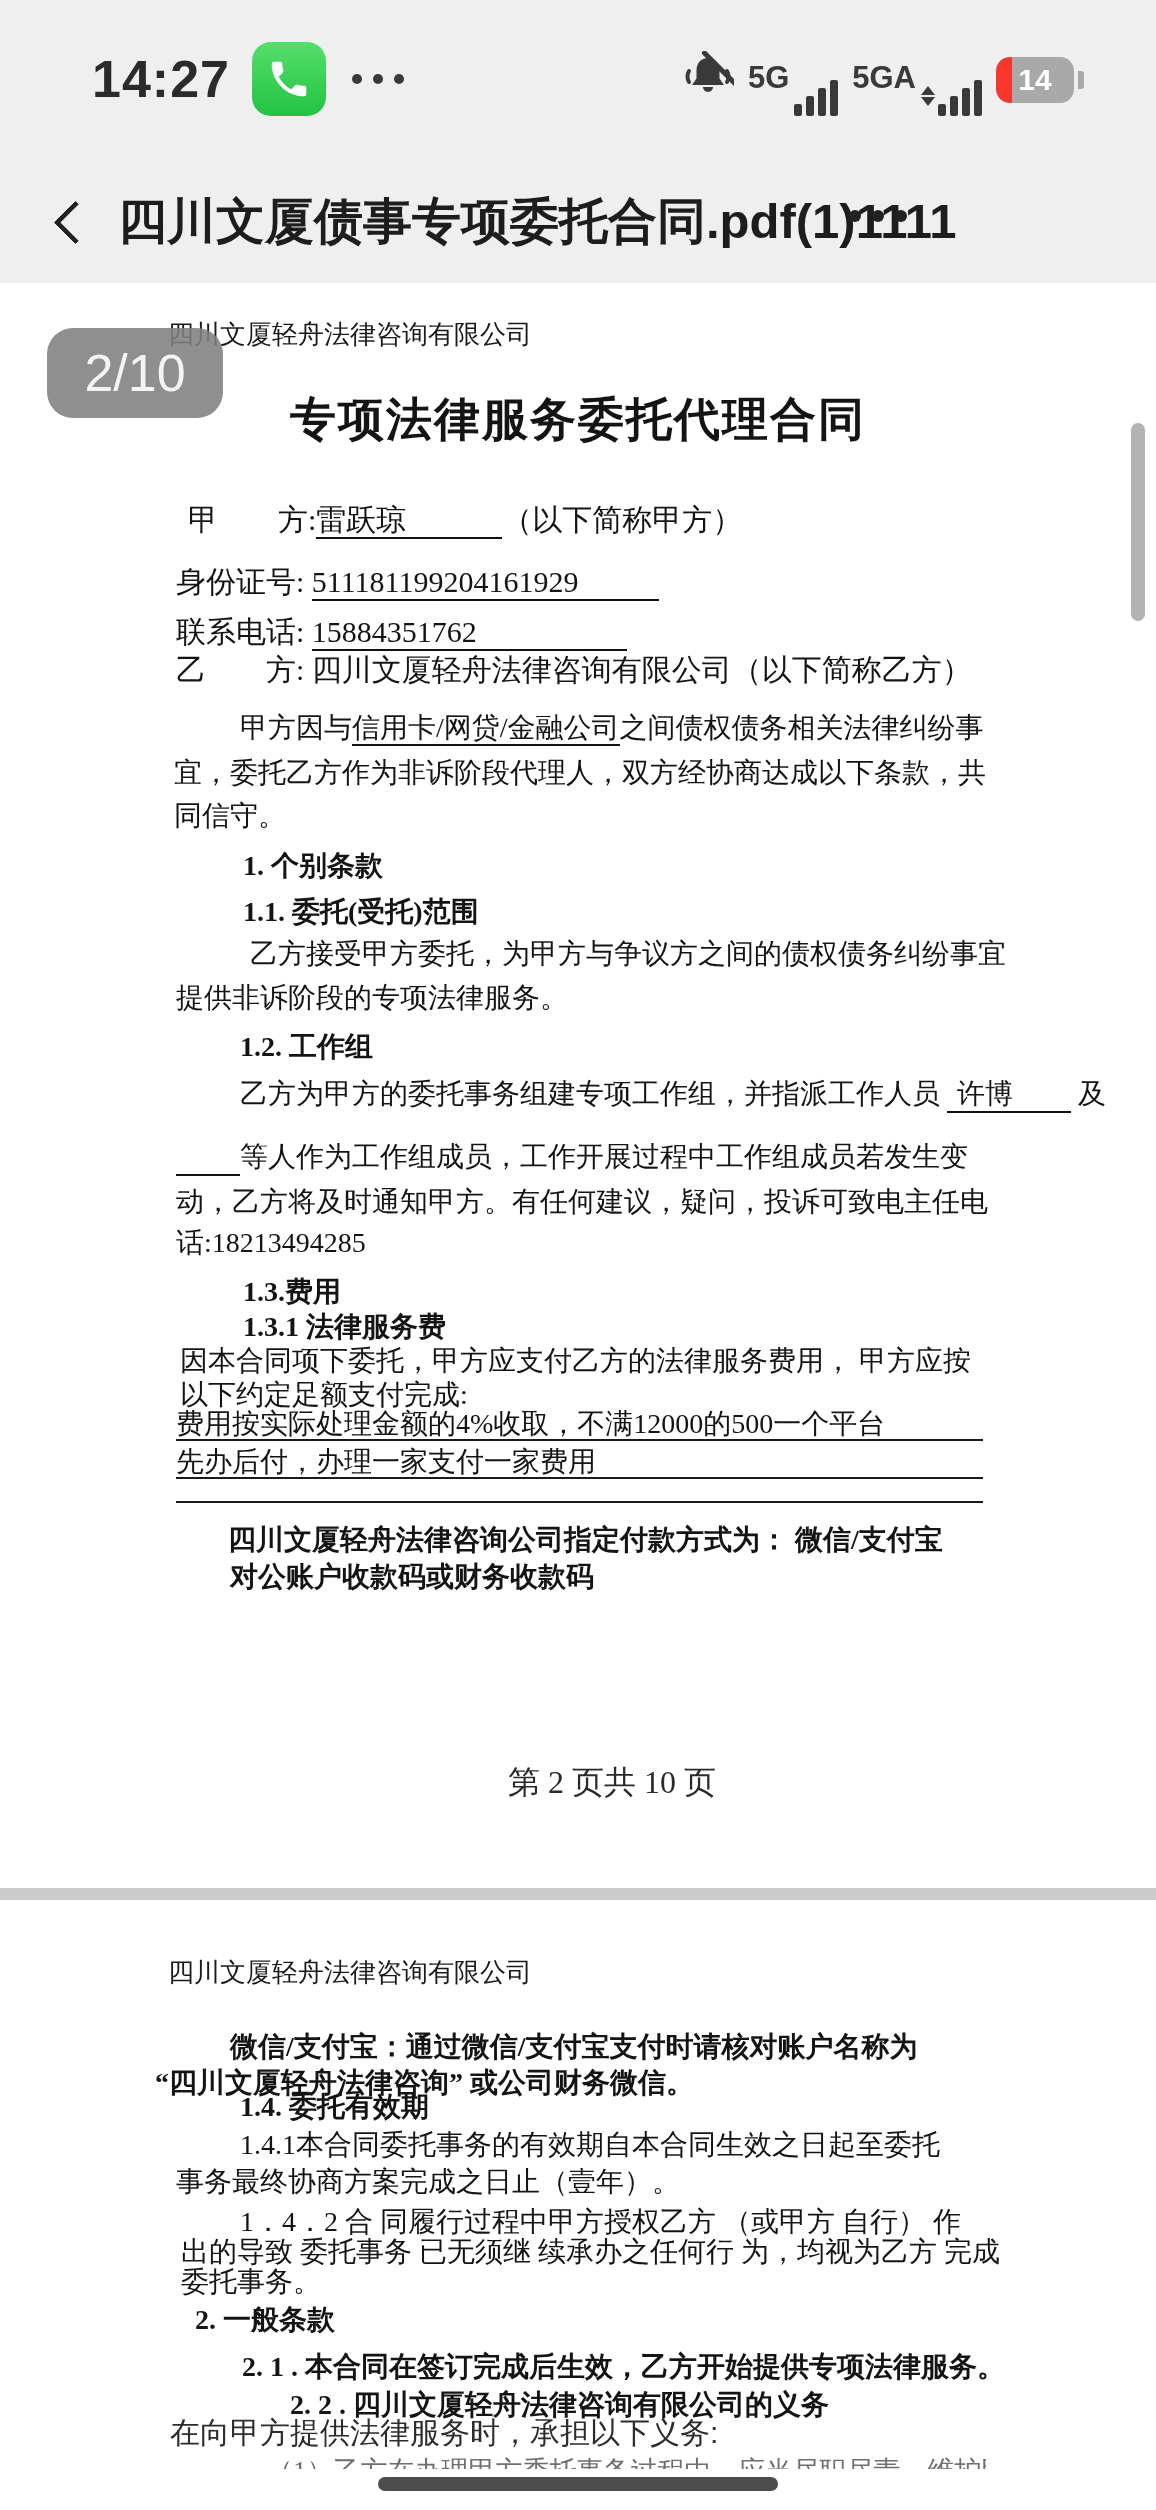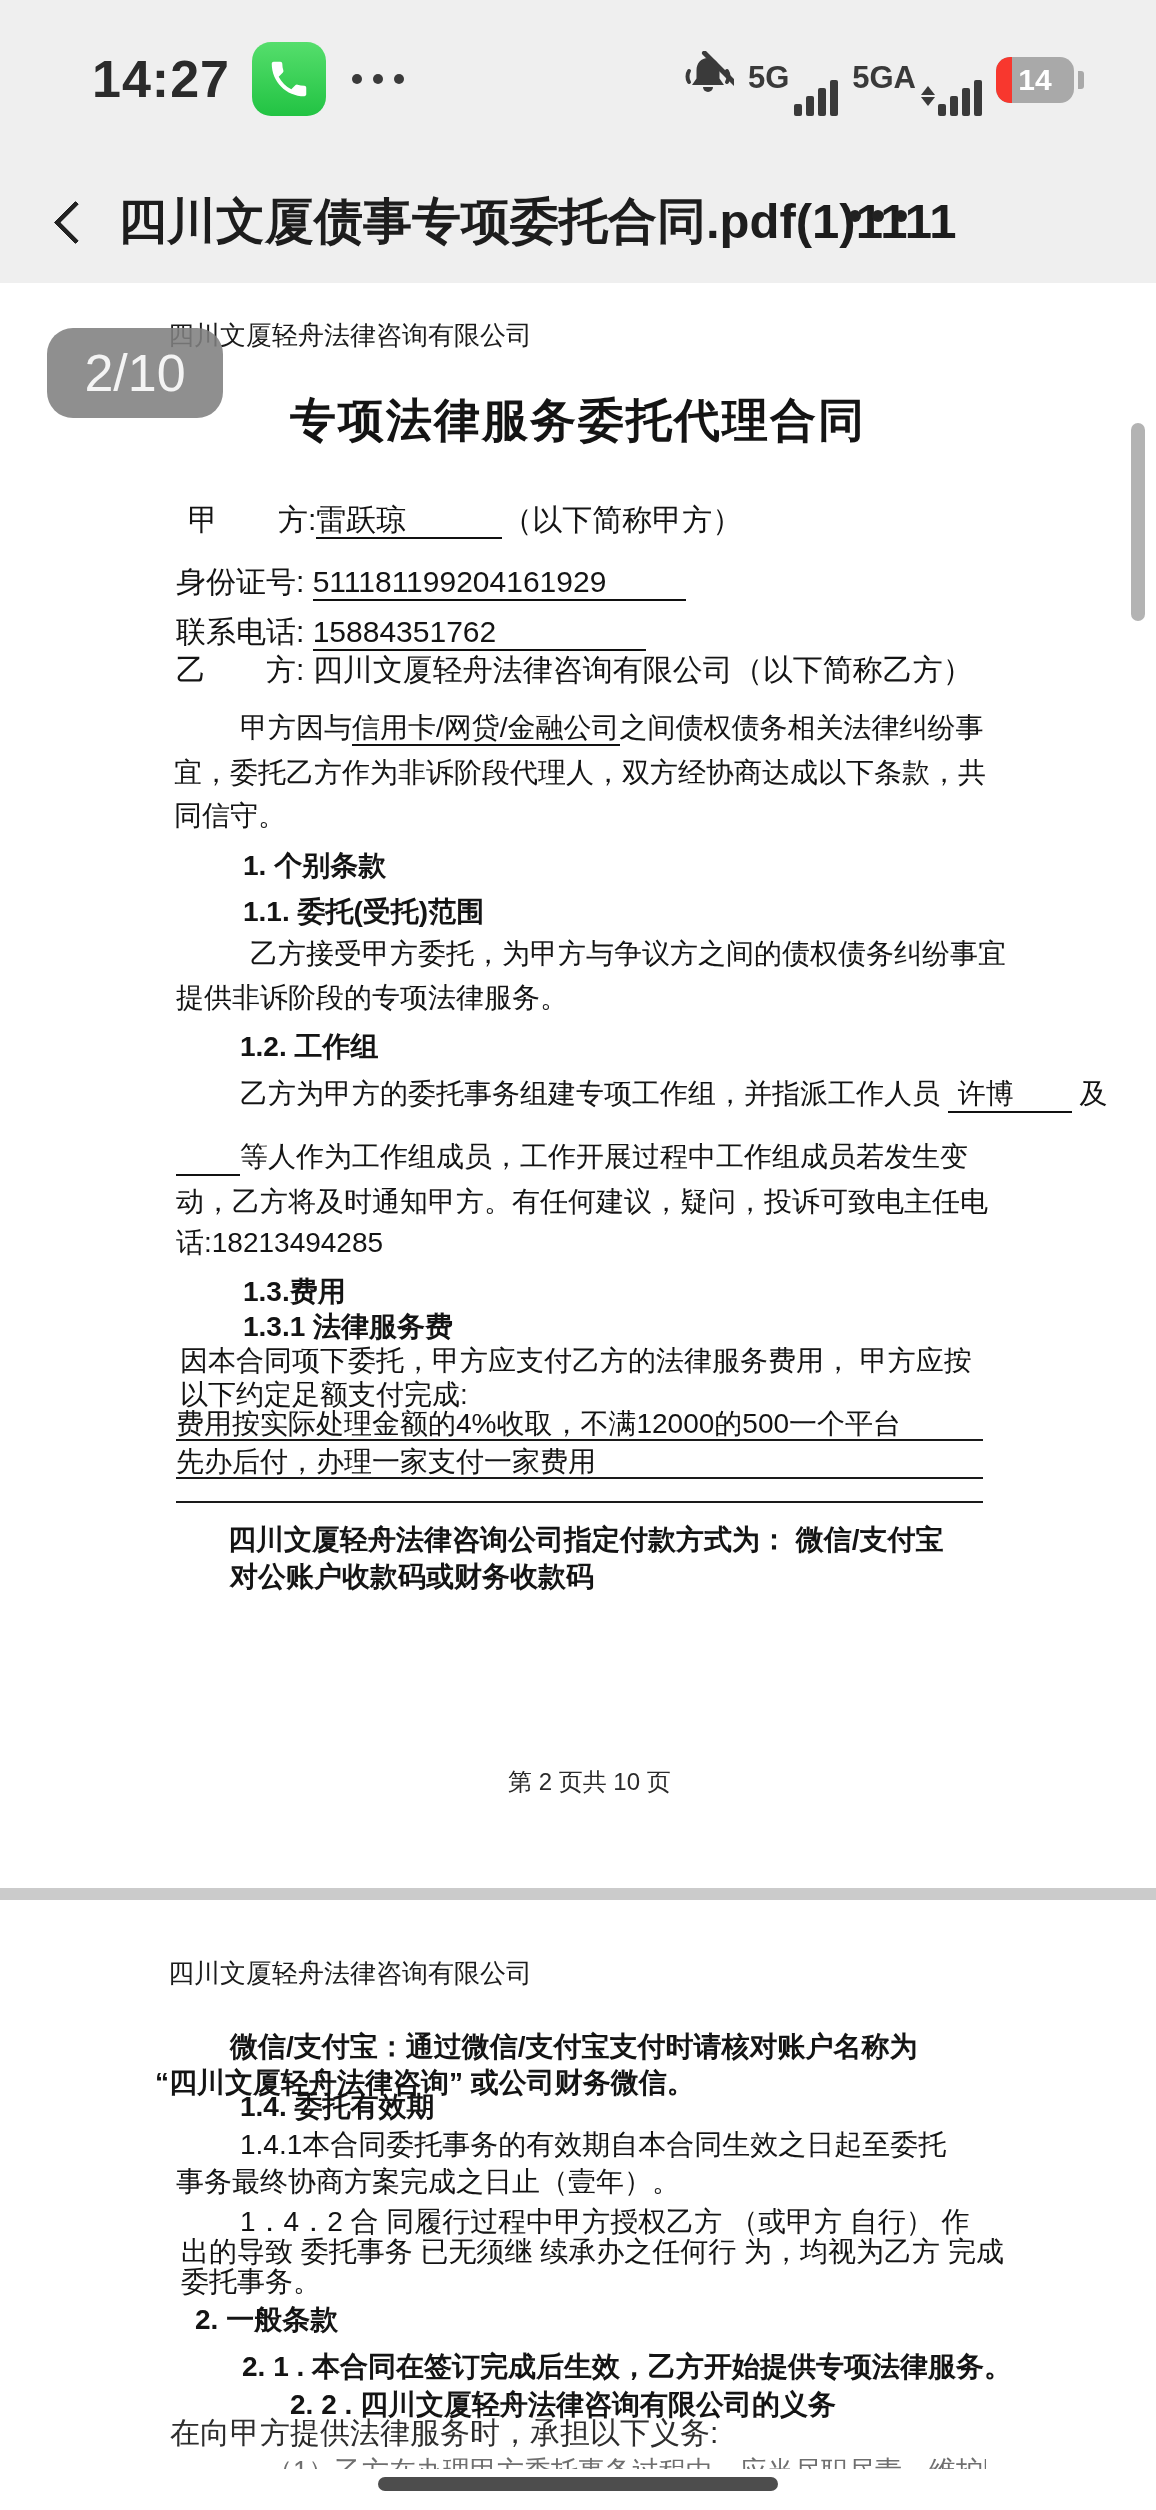--- a/index.html
+++ b/index.html
@@ -42,31 +42,31 @@
     overflow:hidden; max-width:890px; }
   .nav-dots { position:absolute; right:50px; top:50px; }
   .nav-dots i { width:12px; height:12px; background:#222; }
 
   
   .page { position:absolute; left:0; width:1156px; background:#ffffff; }
   #page1 { top:283px; height:1605px; }
   .page-gap { position:absolute; top:1888px; left:0; width:1156px; height:12px; background:#cbcbcb; }
   #page2 { top:1900px; height:610px; overflow:hidden; }
 
-  .line { position:absolute; white-space:nowrap; font-family:Liberation Sans, sans-serif;
+  .line { position:absolute; white-space:nowrap; font-family:Liberation Serif, serif;
     font-size:28px; color:#141414; line-height:38px; }
   .b { font-weight:700; }
   .hdr { font-size:26px; color:#1a1a1a; }
   .doc-title { font-size:46px; font-weight:700; width:100%; text-align:center; letter-spacing:2px; }
   .party { font-size:30px; }
   .uval { display:inline-block; border-bottom:2px solid #111; line-height:34px; }
   .useg { border-bottom:2px solid #111; padding-bottom:1px; }
   .blank-u { display:inline-block; width:64px; height:30px; border-bottom:2px solid #111; vertical-align:bottom; }
   .rule-line { border-bottom:2px solid #1a1a1a; width:807px; }
-  .footer-line { font-size:24px; color:#2a2a2a; }
+  .footer-line { font-size:32px; color:#2a2a2a; }
   .sans-line { font-family:"Liberation Sans",sans-serif; font-size:30px; color:#2d2d2d; }
   .clipped { height:17px; overflow:hidden; color:#6f6f6f; font-size:27px; }
 
   
   .page-badge { position:absolute; top:328px; left:47px; width:176px; height:90px; border-radius:26px;
     background:rgba(128,128,128,0.88); color:#f4f4f4; font-size:52px; font-weight:400;
     display:flex; align-items:center; justify-content:center; z-index:5; font-family:"Liberation Sans",sans-serif; }
   .scroll-thumb { position:absolute; top:423px; left:1131px; width:14px; height:198px; border-radius:7px;
     background:#b3b3b3; z-index:6; }
   .home-indicator { position:absolute; top:2477px; left:378px; width:400px; height:14px; border-radius:7px;

